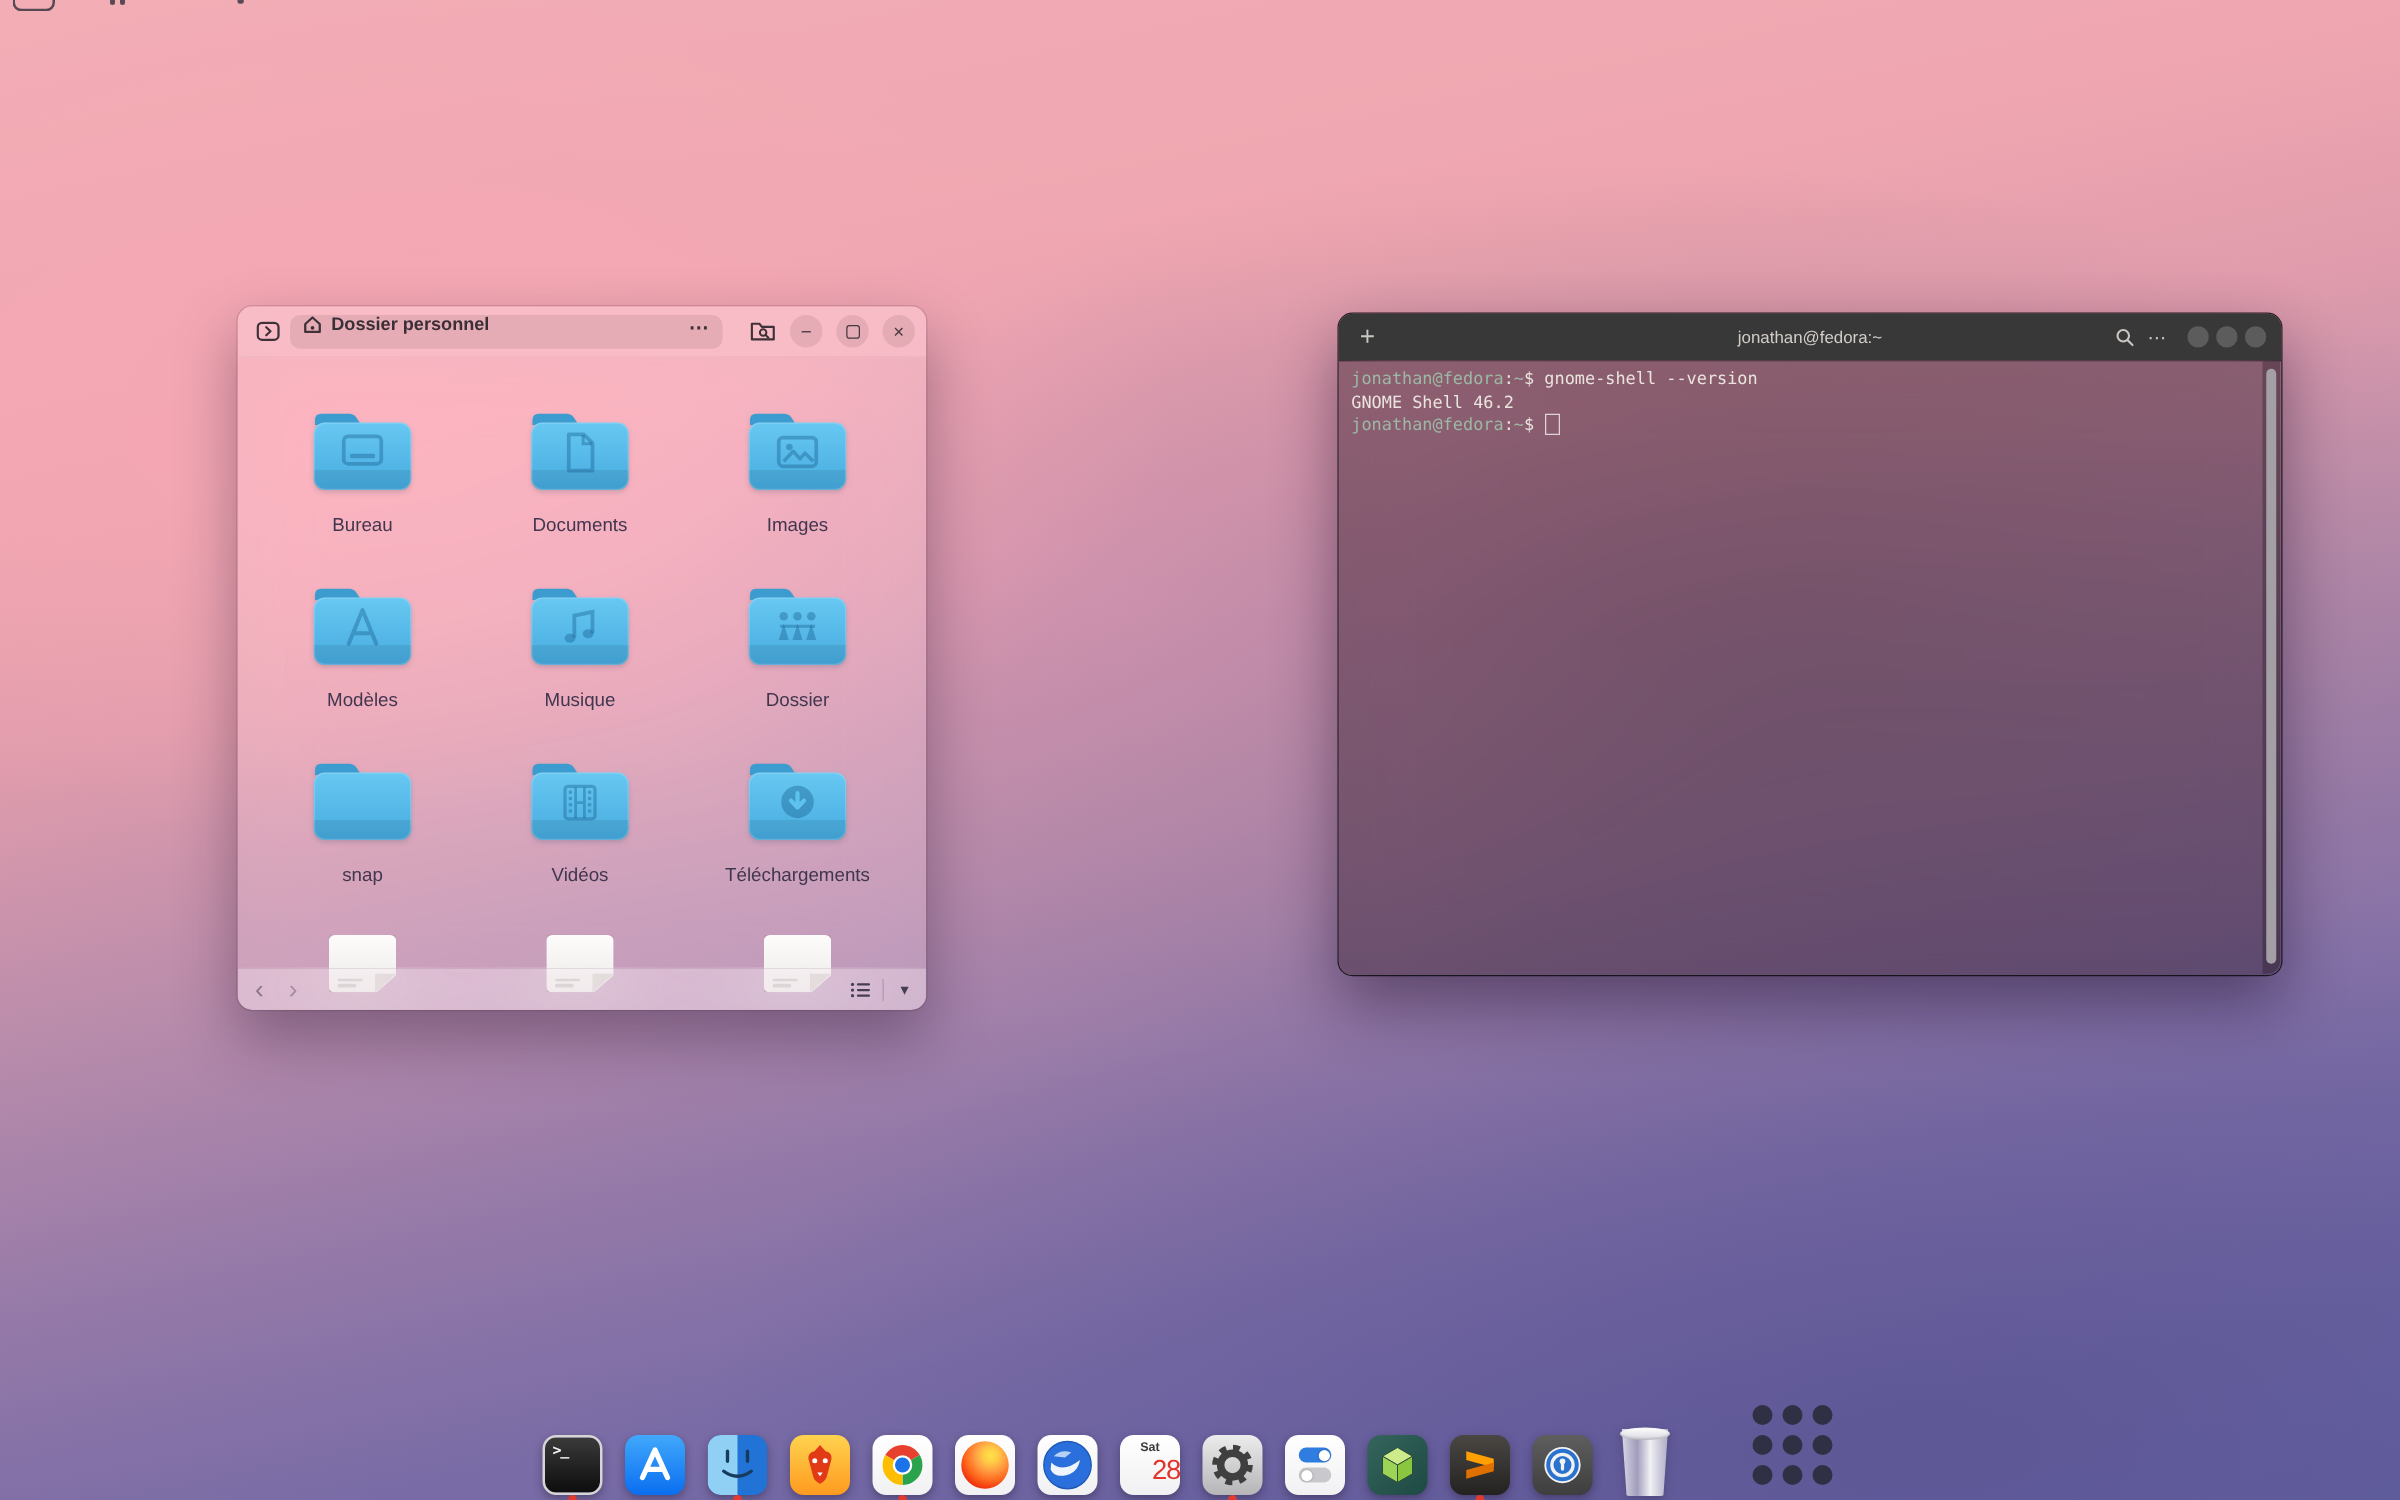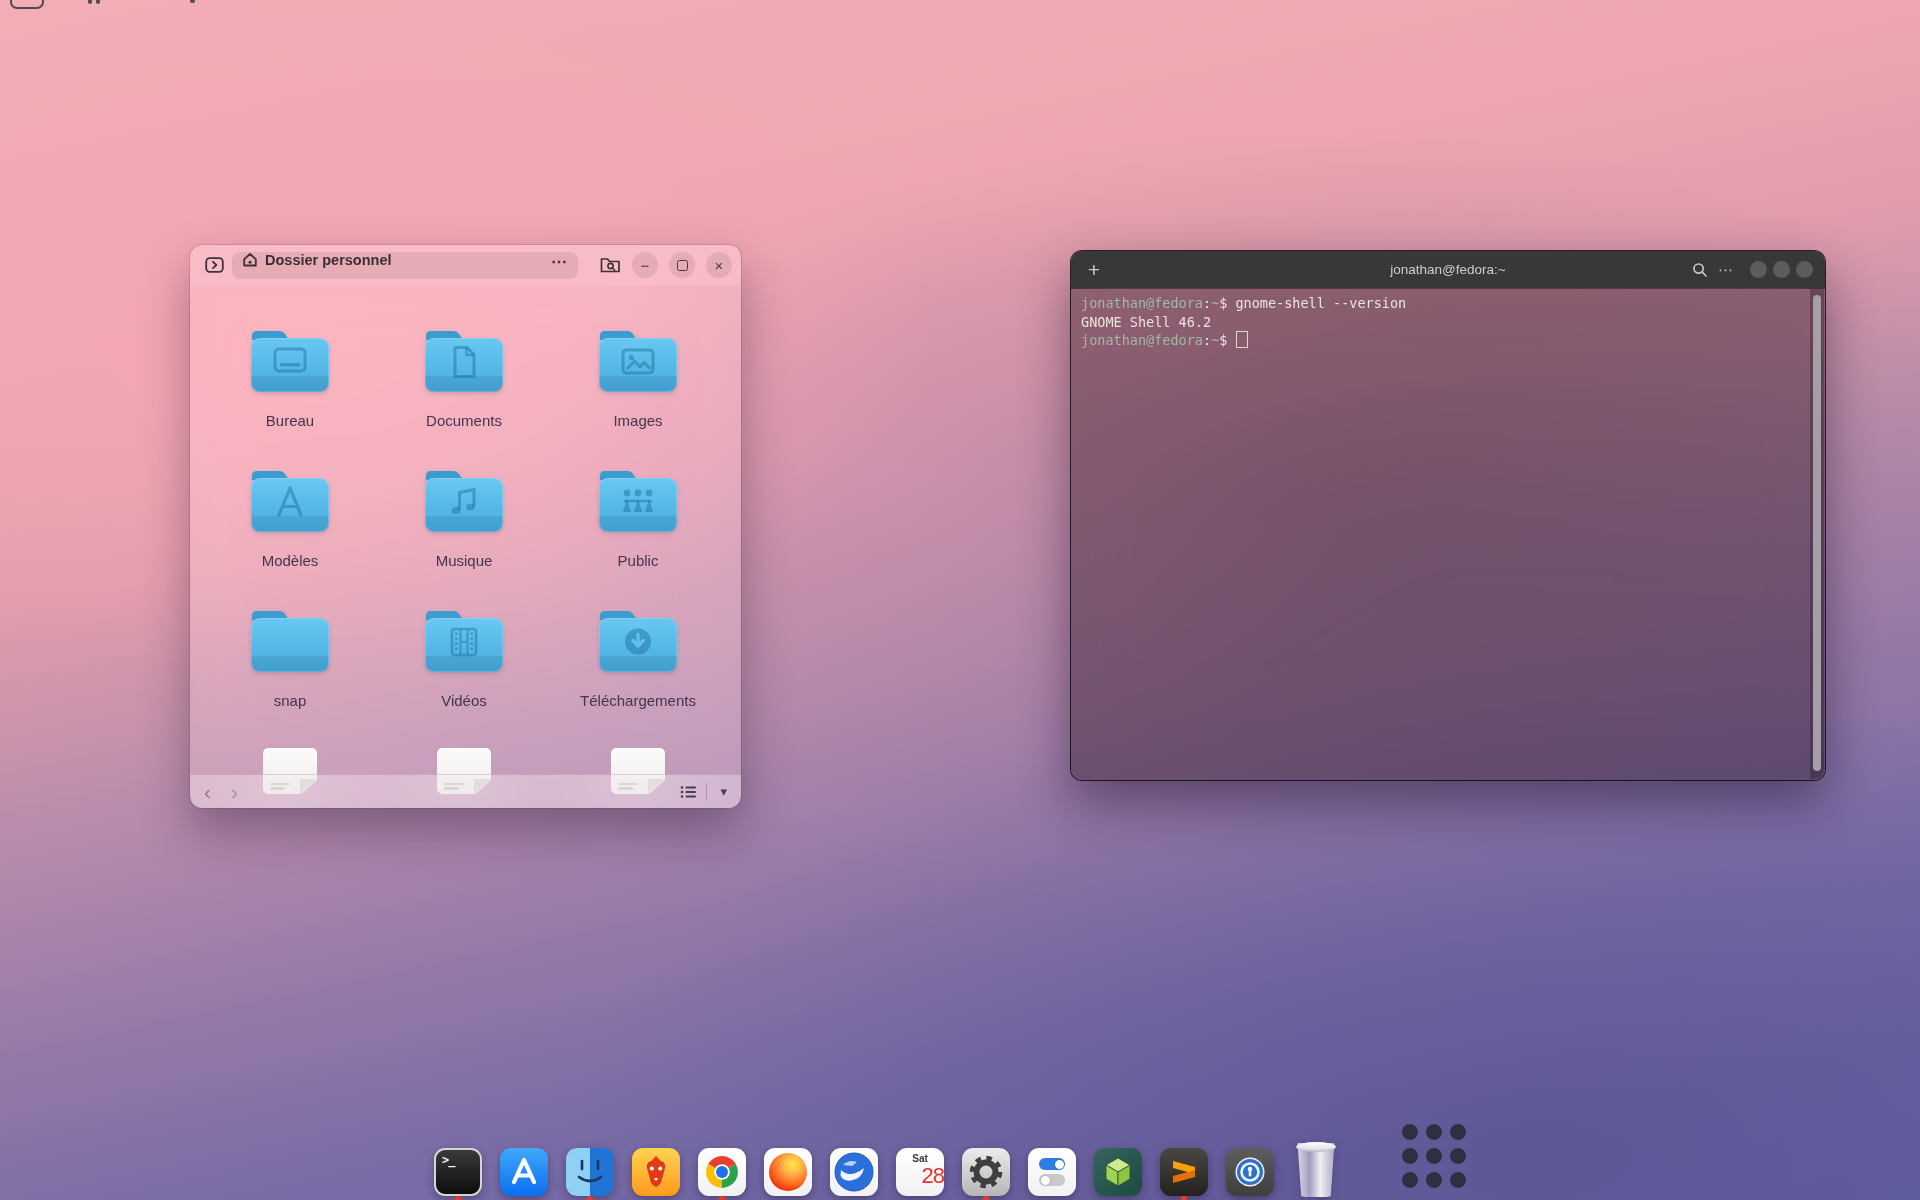--- a/index.html
+++ b/index.html
@@ -283,21 +283,21 @@
     </svg>
     <figcaption class="item-label">Musique</figcaption>
   </figure>
           <figure class="grid-item">
     <svg class="folder-svg" viewBox="0 0 88 70">
       <use href="#sym-folder-base" width="88" height="70"></use>
       <g class="glyph-slot">
                 <use href="#glyph-public" x="24" y="16" width="40" height="40"></use>
               </g>
     </svg>
-    <figcaption class="item-label">Public</figcaption>
+    <figcaption class="item-label">Dossier</figcaption>
   </figure>
           <figure class="grid-item">
     <svg class="folder-svg" viewBox="0 0 88 70">
       <use href="#sym-folder-base" width="88" height="70"></use>
       <g class="glyph-slot"></g>
     </svg>
     <figcaption class="item-label">snap</figcaption>
   </figure>
           <figure class="grid-item">
     <svg class="folder-svg" viewBox="0 0 88 70">

